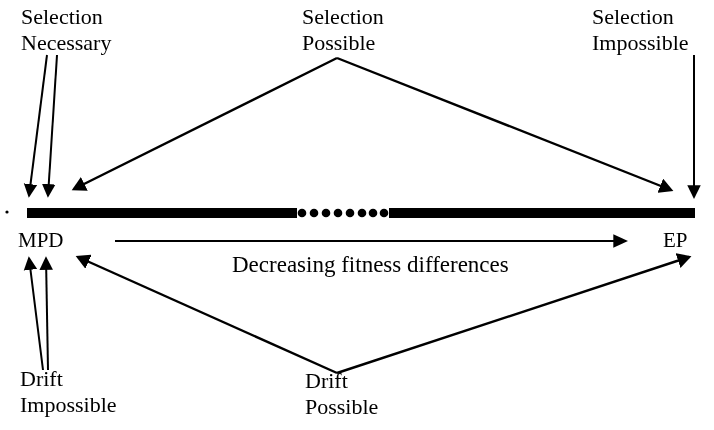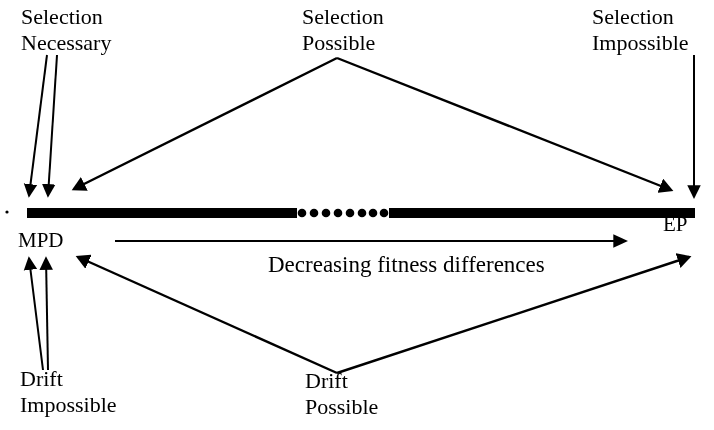--- a/index.html
+++ b/index.html
@@ -40,30 +40,29 @@
     line-height: 25px;
     white-space: pre;
   }
   .axis-caption {
     position: absolute;
     color: #000000;
     font-family: "Liberation Serif", "DejaVu Serif", serif;
     font-size: 23px;
     line-height: 24px;
     white-space: pre;
-    margin-left: 36px;
   }
   
   #label-selection-necessary { left: 21px; top: 4px; }
   #label-selection-possible  { left: 302px; top: 4px; }
   #label-selection-impossible{ left: 592px; top: 4px; }
   #label-drift-impossible    { left: 20px;  top: 366px; }
   #label-drift-possible      { left: 305px; top: 368px; }
   #label-mpd { left: 18px; top: 228px; }
-  #label-ep  { left: 663px; top: 212px; }
+  #label-ep  { left: 663px; top: 228px; }
   #label-decreasing { left: 232px; top: 253px; }
 </style>
 </head>
 <body>
 
 <div id="diagram-root">
 
   <svg id="diagram-svg" viewBox="0 0 714 430" xmlns="http://www.w3.org/2000/svg">
     <defs>
       <marker id="arrow-thin" viewBox="0 0 12 12" refX="9.5" refY="6" markerWidth="7.5" markerHeight="7.5" orient="auto-start-reverse">

